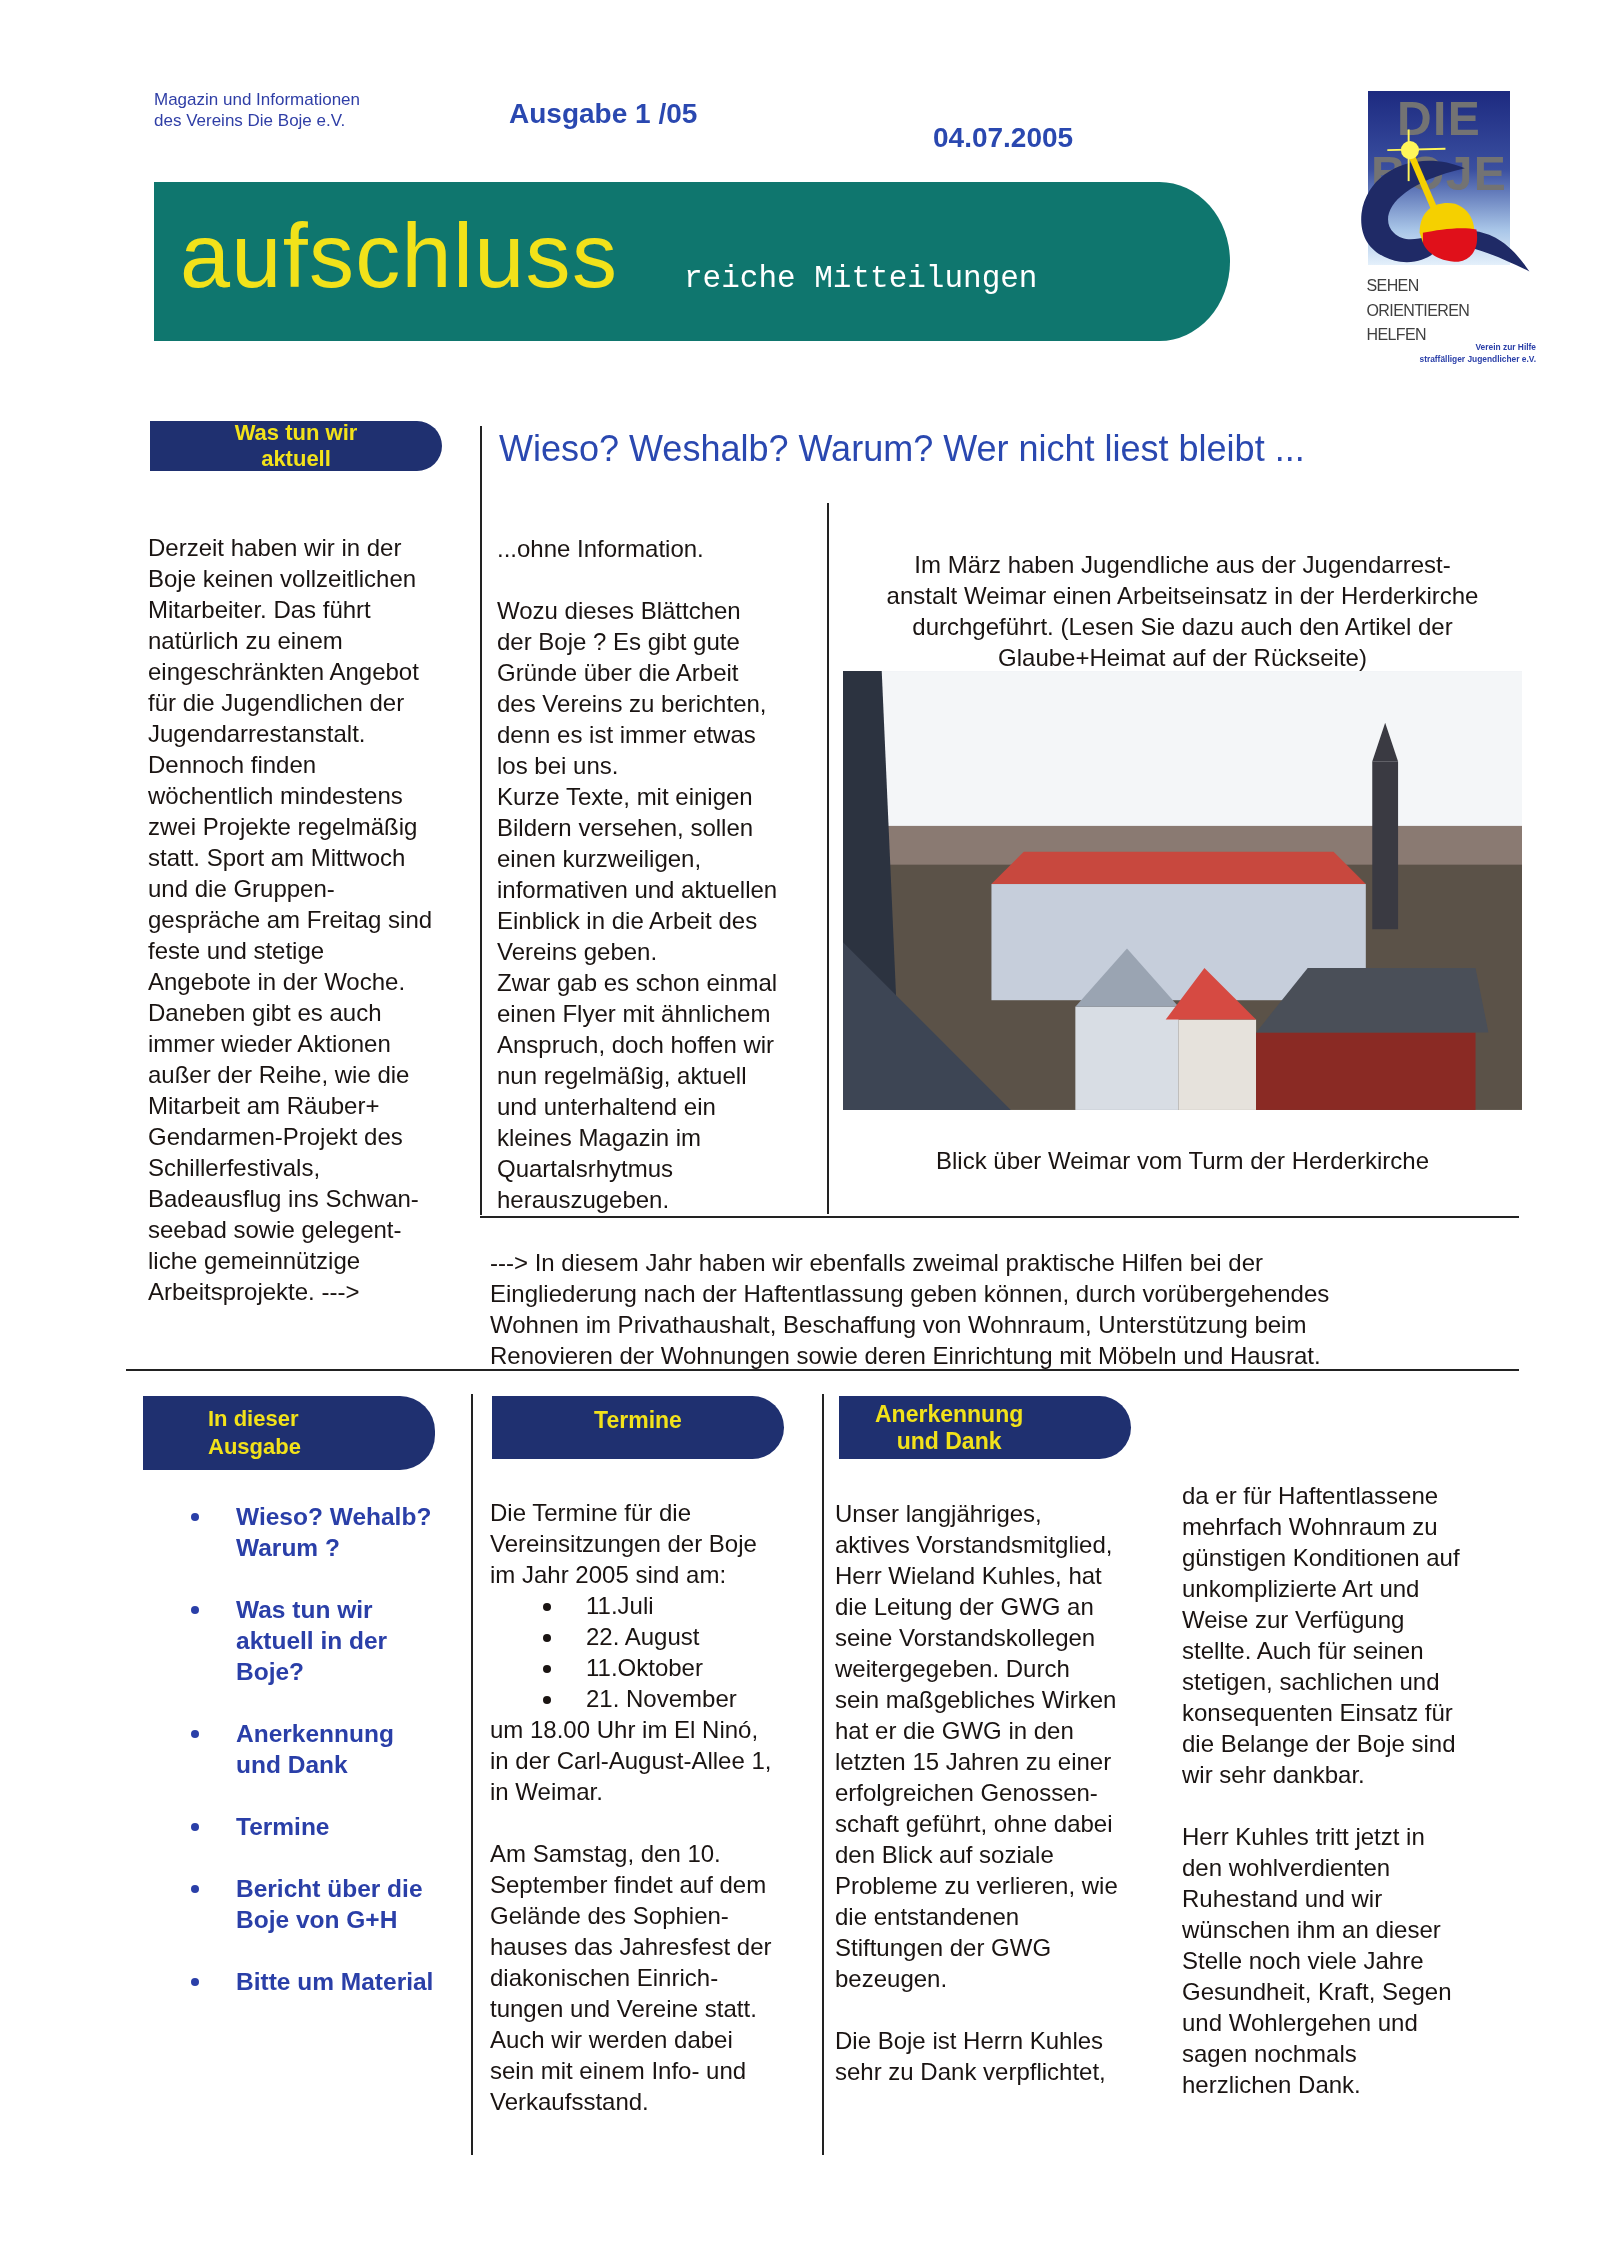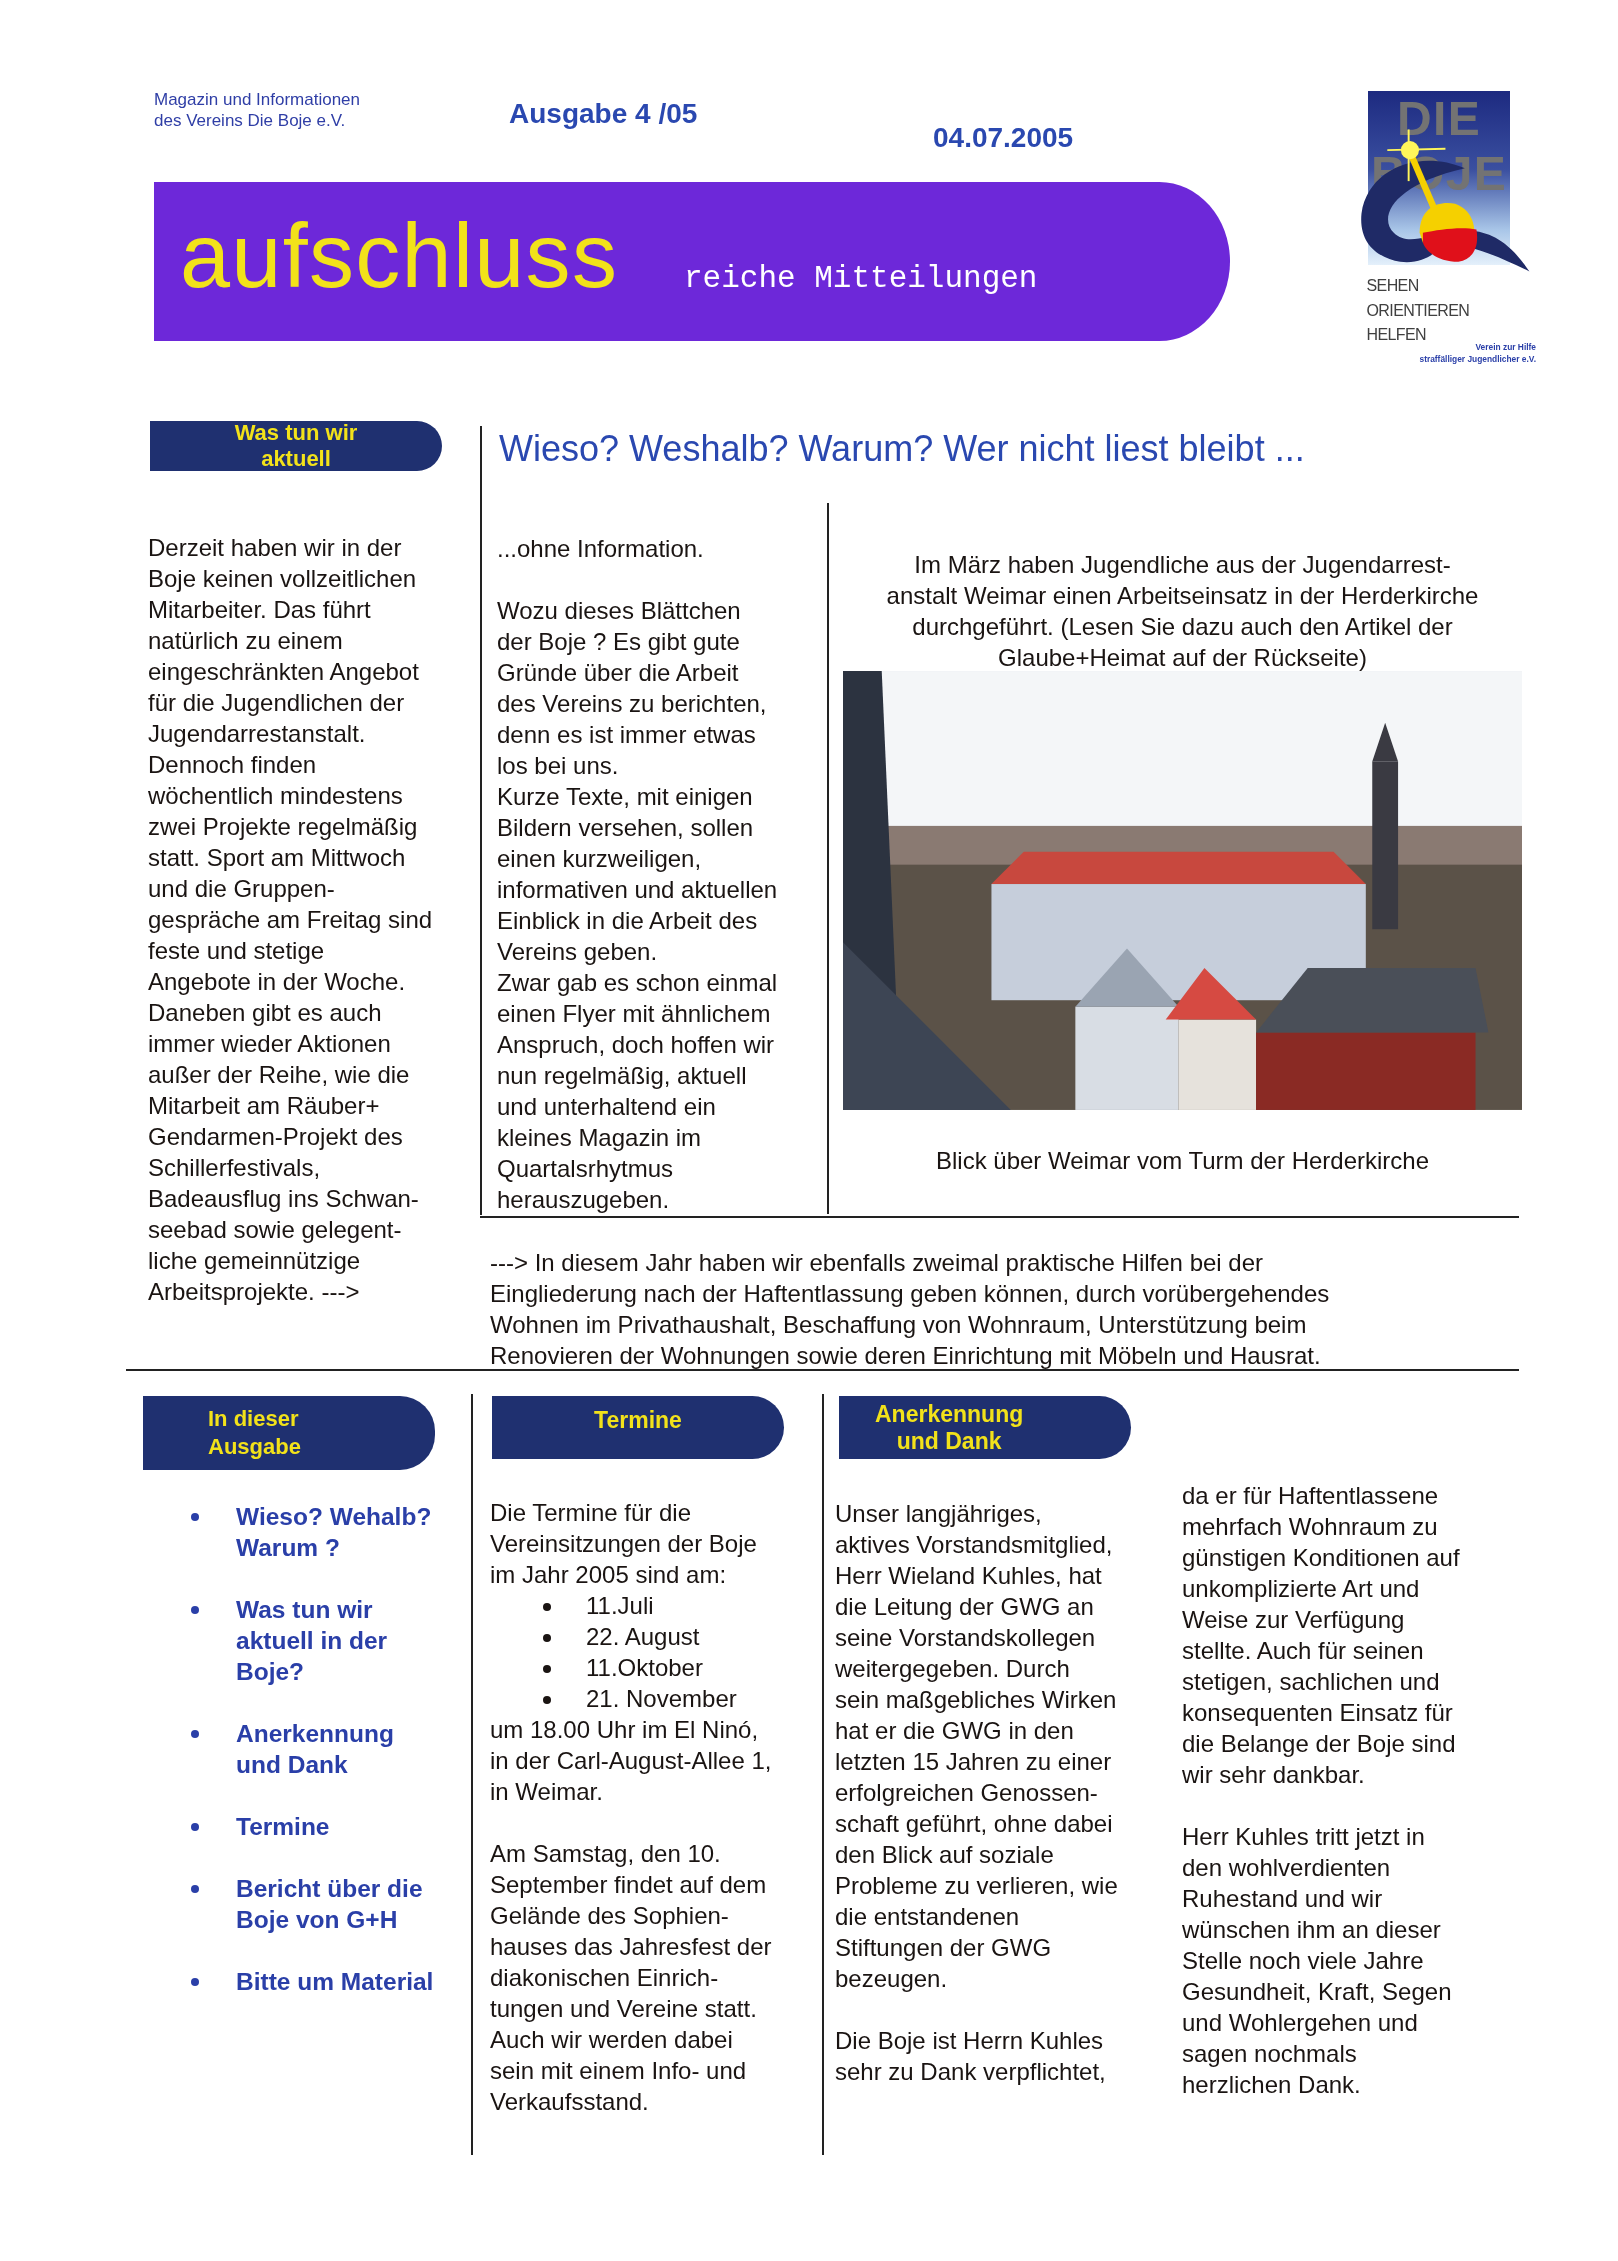--- a/index.html
+++ b/index.html
@@ -6,21 +6,21 @@
   body { width: 1618px; height: 2261px; position: relative; overflow: hidden;
          font-family: "Liberation Sans", sans-serif; color: #1a1412; }
   .abs { position: absolute; }
   .line-text { white-space: pre-line; }
 
   
   #tagline { left: 154px; top: 90px; font-size: 17px; line-height: 20.7px; color: #2f3ea6; }
   #issue { left: 509px; top: 98px; font-size: 28px; font-weight: bold; color: #2a48b0; }
   #date { left: 933px; top: 98px; font-size: 28px; font-weight: bold; color: #2a48b0; margin-top: 24px; }
 
-  #banner { left: 154px; top: 182px; width: 1076px; height: 159px; background: #6d28d9;
+  #banner { left: 154px; top: 182px; width: 1076px; height: 159px; background: #0f766e;
             border-radius: 0 71px 71px 0 / 0 80px 80px 0; }
   #banner-title { left: 26px; top: 23px; font-size: 90px; color: #f2e21a; letter-spacing: 1.3px; line-height: 103px; }
   #banner-sub { left: 530px; top: 79px; font-size: 31px; color: #ffffff; font-family: Liberation Mono, monospace; }
 
   
   #logo { left: 1342px; top: 84px; width: 194px; height: 303px; }
   #logo-sky { left: 26px; top: 6.5px; width: 142px; height: 174px;
               background: linear-gradient(#1d2a80 0%, #3a4fa0 45%, #a9c6e8 80%, #e4f0fb 100%); }
   #logo-title { left: 26px; top: 6.5px; width: 142px; text-align: center; font-size: 48px; font-weight: bold;
                 color: #737373; letter-spacing: 1.3px; font-family: "Liberation Sans", sans-serif; }
@@ -44,21 +44,21 @@
   #termine-list li { list-style: none; position: relative; padding-left: 96px; }
   #termine-list .dot { position: absolute; left: 53px; top: 13px; width: 8.4px; height: 8.4px; border-radius: 50%; background: #1a1412; }
 
   #photo { left: 843px; top: 671px; width: 679px; height: 439px; overflow: hidden; background: #c9d3df; }
 </style>
 </head>
 <body>
 
 <div class="abs line-text" id="tagline">Magazin und Informationen
 des Vereins Die Boje e.V.</div>
-<div class="abs" id="issue">Ausgabe 4 /05</div>
+<div class="abs" id="issue">Ausgabe 1 /05</div>
 <div class="abs" id="date">04.07.2005</div>
 
 <div class="abs" id="banner">
   <div class="abs" id="banner-title">aufschluss</div>
   <div class="abs" id="banner-sub">reiche Mitteilungen</div>
 </div>
 
 <div class="abs" id="logo">
   <div class="abs" id="logo-sky"></div>
   <div class="abs" id="logo-title">DIE BOJE</div>

